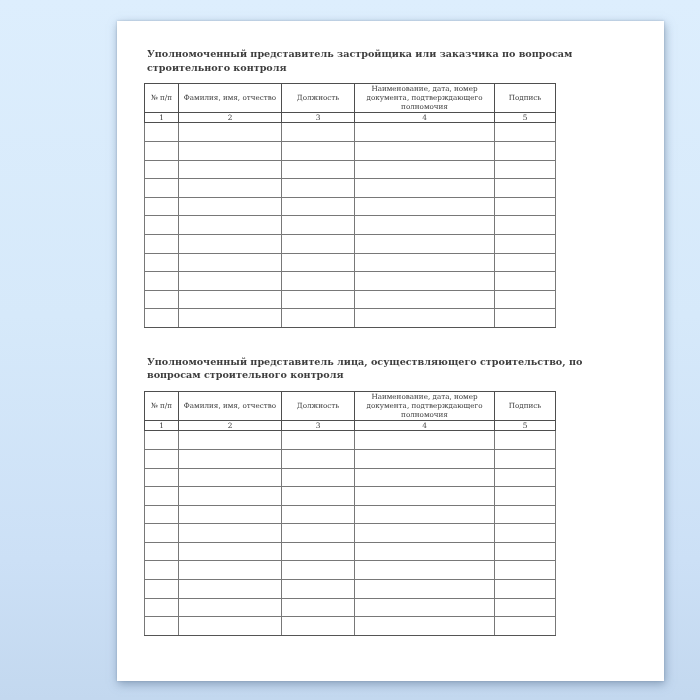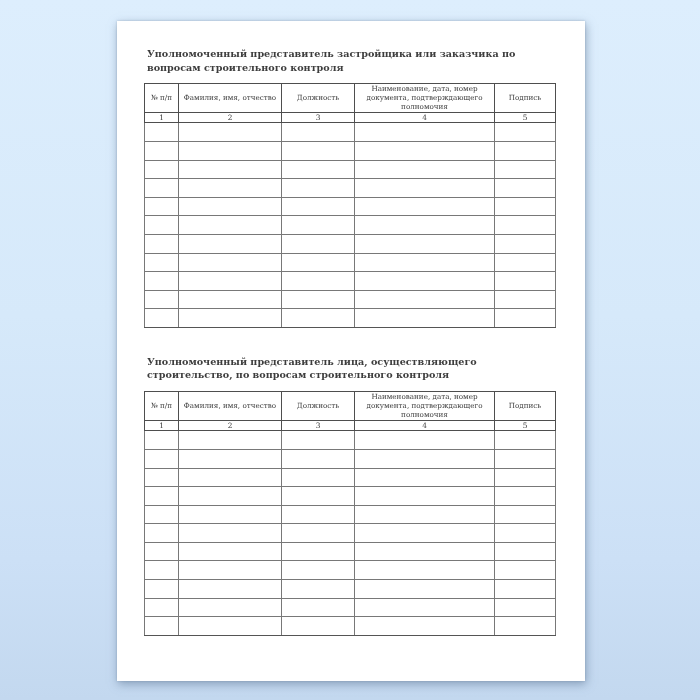--- a/index.html
+++ b/index.html
@@ -11,21 +11,21 @@
     height: 700px;
     overflow: hidden;
     position: relative;
     background: linear-gradient(180deg, #ddeefd 0%, #d6e9fa 45%, #cce0f6 80%, #c3d8ef 100%);
     font-family: "DejaVu Serif", serif;
   }
   .paper {
     position: absolute;
     left: 117px;
     top: 21px;
-    width: 468px;
+    width: 547px;
     height: 660px;
     background: #ffffff;
     box-sizing: border-box;
     padding: 26px 30px 3px 27px;
     box-shadow: 1px 3px 9px rgba(95, 120, 150, 0.60), 0 0 2px rgba(120, 140, 165, 0.45);
   }
   .doc-section { margin: 0; }
   .doc-section + .doc-section { margin-top: 27px; }
   .section-title {
     margin: 0 0 9px 3px;

